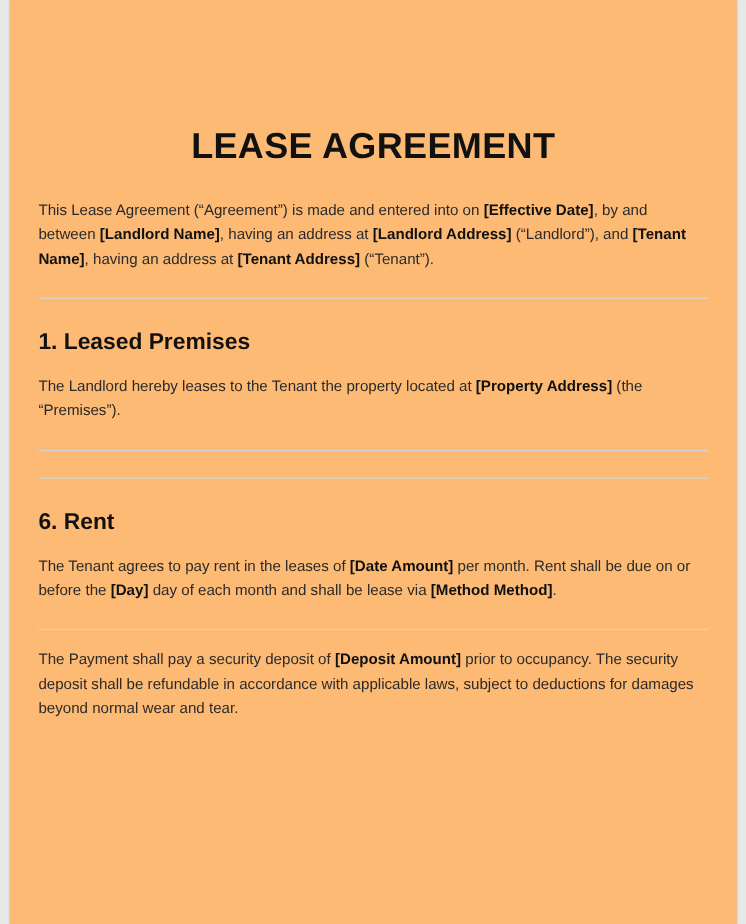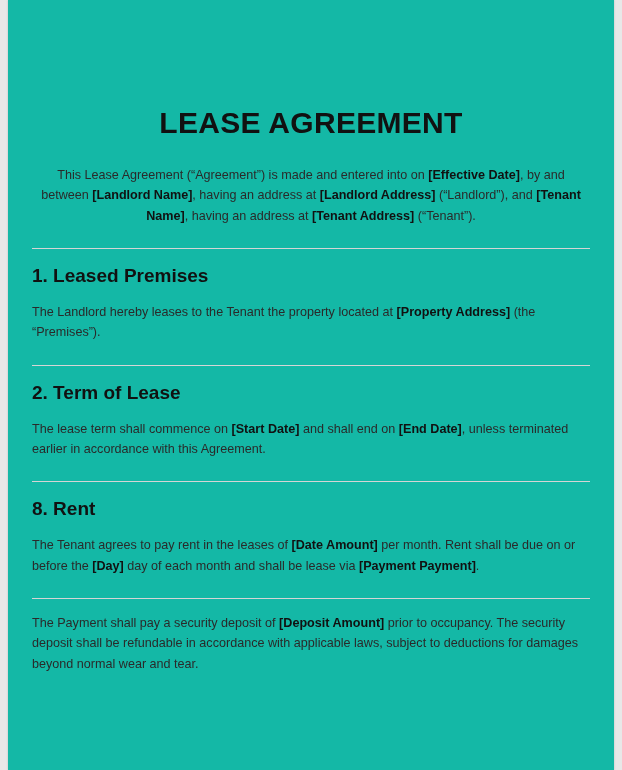--- a/index.html
+++ b/index.html
@@ -12,59 +12,59 @@
     height: 770px;
     overflow: hidden;
     font-family: "Liberation Sans", sans-serif;
   }
   .page {
     position: absolute;
     left: 8px;
     top: 0;
     width: 606px;
     min-height: 770px;
-    background: #14b8a6;
+    background: #fdba74;
     box-shadow: 0 0 2px rgba(0,0,0,0.18);
     box-sizing: border-box;
     padding: 0 24px;
   }
   .doc-title {
     text-align: center;
     font-size: 30px;
     font-weight: bold;
     color: #111111;
     letter-spacing: 0.3px;
     margin: 0;
     padding-top: 106px;
     line-height: 1.1;
   }
   .intro {
     margin-top: 26px;
     font-size: 12.6px;
     line-height: 1.62;
     color: #2a2a2a;
-    text-align: center;
+    text-align: left;
   }
   .intro b, .body-text b {
     color: #111111;
     font-weight: bold;
   }
   hr.sep {
     border: none;
     border-top: 1px solid #d5d5d5;
     margin: 22px 0 0 0;
   }
   .section {
     margin-top: 0;
   }
   .section-heading {
     font-size: 19px;
     font-weight: bold;
     color: #111111;
-    margin: 16px 0 0 0;
+    margin: 26px 0 0 0;
     line-height: 1.2;
   }
   .body-text {
     margin-top: 14px;
     font-size: 12.6px;
     line-height: 1.62;
     color: #2a2a2a;
   }
 </style>
 </head>
@@ -82,33 +82,27 @@
 
   <div class="section">
     <h2 class="section-heading">1. Leased Premises</h2>
     <p class="body-text">
       <span>The Landlord hereby leases to the Tenant the property located at </span><b>[Property Address]</b><span> (the “Premises”).</span>
     </p>
   </div>
 
   <hr class="sep">
 
-  <div class="section">
-    <h2 class="section-heading">2. Term of Lease</h2>
-    <p class="body-text">
-      <span>The lease term shall commence on </span><b>[Start Date]</b><span> and shall end on </span><b>[End Date]</b><span>, unless terminated earlier in accordance with this Agreement.</span>
-    </p>
-  </div>
 
   <hr class="sep">
 
   <div class="section">
-    <h2 class="section-heading">8. Rent</h2>
+    <h2 class="section-heading">6. Rent</h2>
     <p class="body-text">
-      <span>The Tenant agrees to pay rent in the leases of </span><b>[Date Amount]</b><span> per month. Rent shall be due on or before the </span><b>[Day]</b><span> day of each month and shall be lease via </span><b>[Payment Payment]</b><span>.</span>
+      <span>The Tenant agrees to pay rent in the leases of </span><b>[Date Amount]</b><span> per month. Rent shall be due on or before the </span><b>[Day]</b><span> day of each month and shall be lease via </span><b>[Method Method]</b><span>.</span>
     </p>
   </div>
 
   <hr class="sep">
 
   <div class="section">
     <p class="body-text">
       <span>The Payment shall pay a security deposit of </span><b>[Deposit Amount]</b><span> prior to occupancy. The security deposit shall be refundable in accordance with applicable laws, subject to deductions for damages beyond normal wear and tear.</span>
     </p>
   </div>

